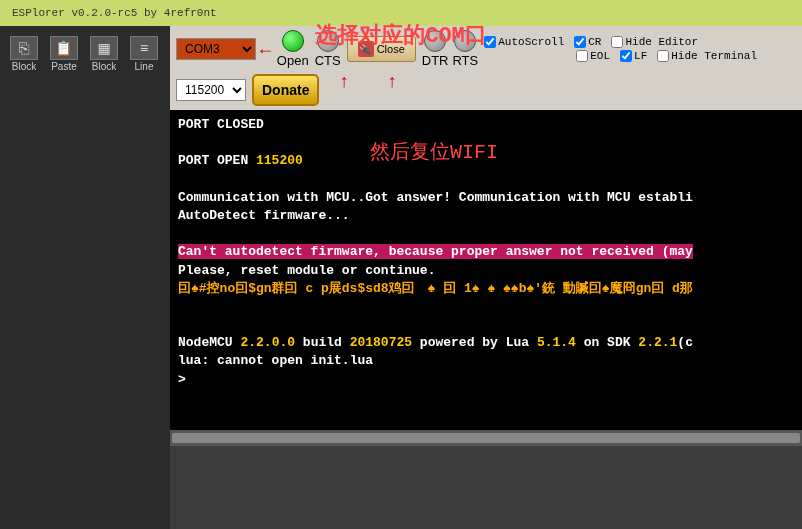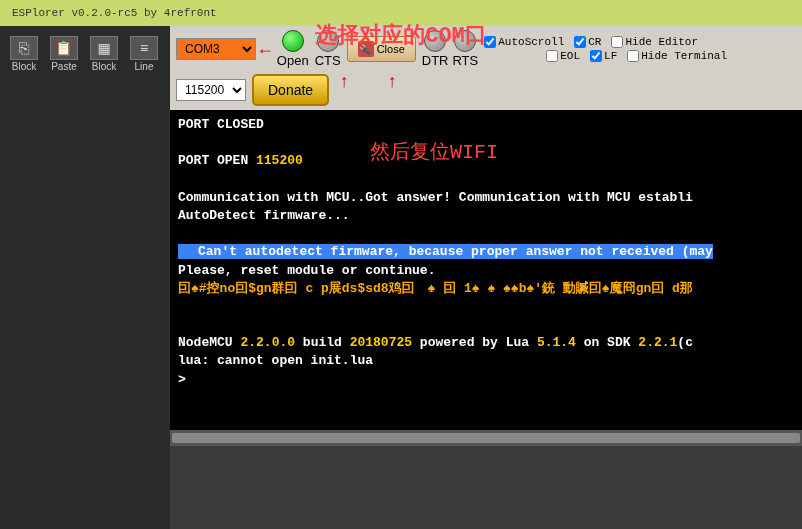--- a/index.html
+++ b/index.html
@@ -96,21 +96,21 @@
       padding: 4px 6px;
       display: flex;
       align-items: center;
       gap: 6px;
       flex-wrap: wrap;
       position: relative;
       min-height: 48px;
     }
 
     .com-select {
-      background: #f97316;
+      background: #c2410c;
       border: 1px solid #888;
       padding: 2px 4px;
       font-size: 12px;
       width: 80px;
       color: #000;
     }
 
     .arrow-red {
       color: #cc0000;
       font-size: 18px;
@@ -223,23 +223,23 @@
       padding: 2px 4px;
       font-size: 12px;
       color: #000;
     }
 
     
     .donate-btn {
       background: linear-gradient(to bottom, #ffe066, #cc9900);
       border: 2px solid #aa7700;
       border-radius: 5px;
-      padding: 6px 14px;
+      padding: 6px 8px;
       font-size: 14px;
-      font-weight: normal;
+      font-weight: bold;
       color: #000;
       cursor: pointer;
       font-family: Arial, sans-serif;
     }
 
     
     .terminal {
       flex: 1;
       background: #000000;
       color: #ffffff;
@@ -248,21 +248,21 @@
       padding: 6px 8px;
       overflow-y: auto;
       overflow-x: hidden;
       position: relative;
       line-height: 1.4;
       font-weight: bold;
     }
 
     .terminal-line { white-space: pre; }
     .color-yellow { color: #ffcc00; }
-    .highlight-red { background: #3b82f6; color: #ffffff; padding-left: 20px; }
+    .highlight-red { background: #be185d; color: #ffffff; }
 
     
     .terminal::-webkit-scrollbar { width: 14px; }
     .terminal::-webkit-scrollbar-track { background: #444; }
     .terminal::-webkit-scrollbar-thumb { background: #888; border: 1px solid #555; }
 
     
     .bottom-scroll {
       background: #555;
       height: 16px;
@@ -365,21 +365,21 @@
           <label class="checkbox-item">
             <input type="checkbox" checked="" style="">
             <span>CR</span>
           </label>
           <label class="checkbox-item">
             <input type="checkbox" style="">
             <span>Hide Editor</span>
           </label>
         </div>
         <div class="checkbox-row">
-          <label class="checkbox-item" style="margin-left:62px;">
+          <label class="checkbox-item" style="margin-left:92px;">
             <input type="checkbox" style="">
             <span>EOL</span>
           </label>
           <label class="checkbox-item">
             <input type="checkbox" checked="" style="">
             <span>LF</span>
           </label>
           <label class="checkbox-item">
             <input type="checkbox" style="">
             <span>Hide Terminal</span>

